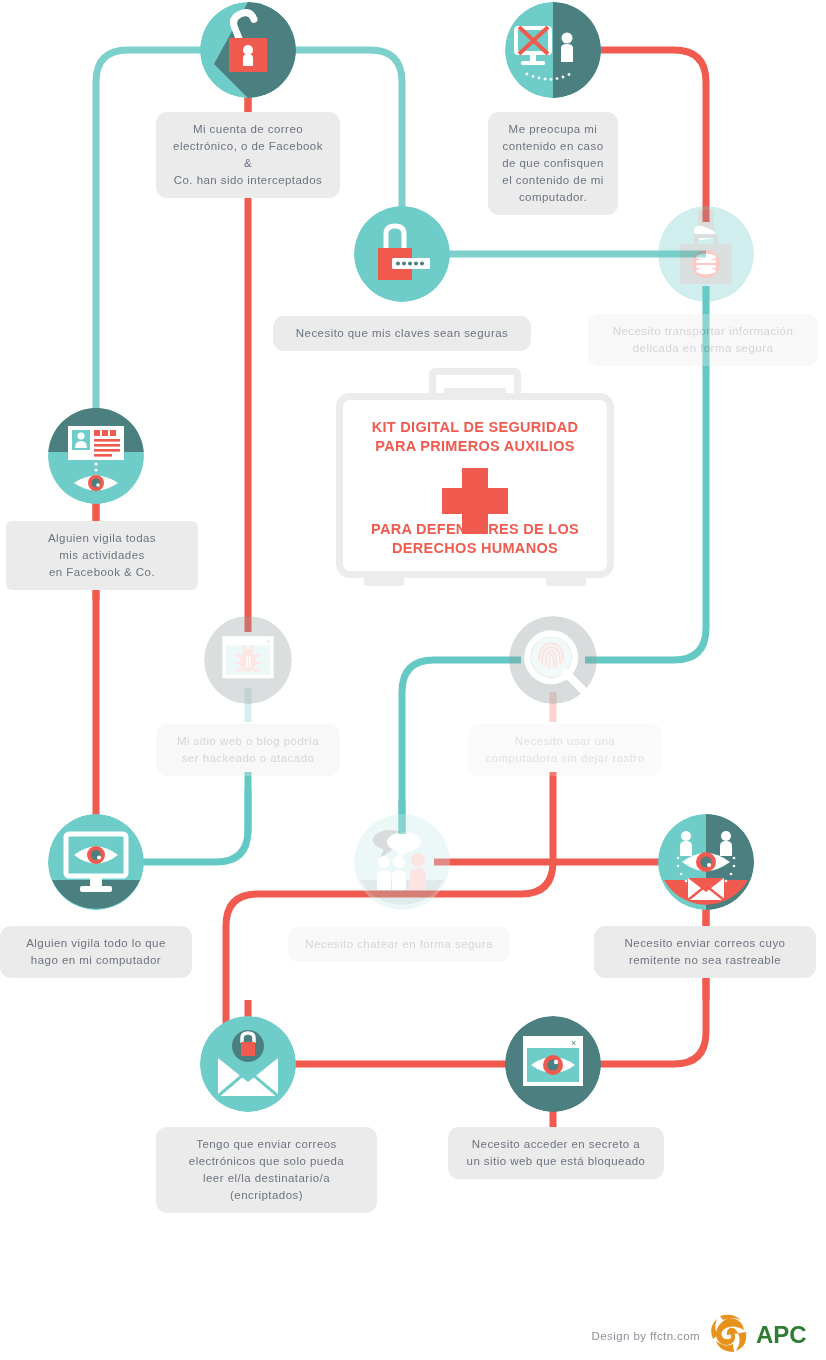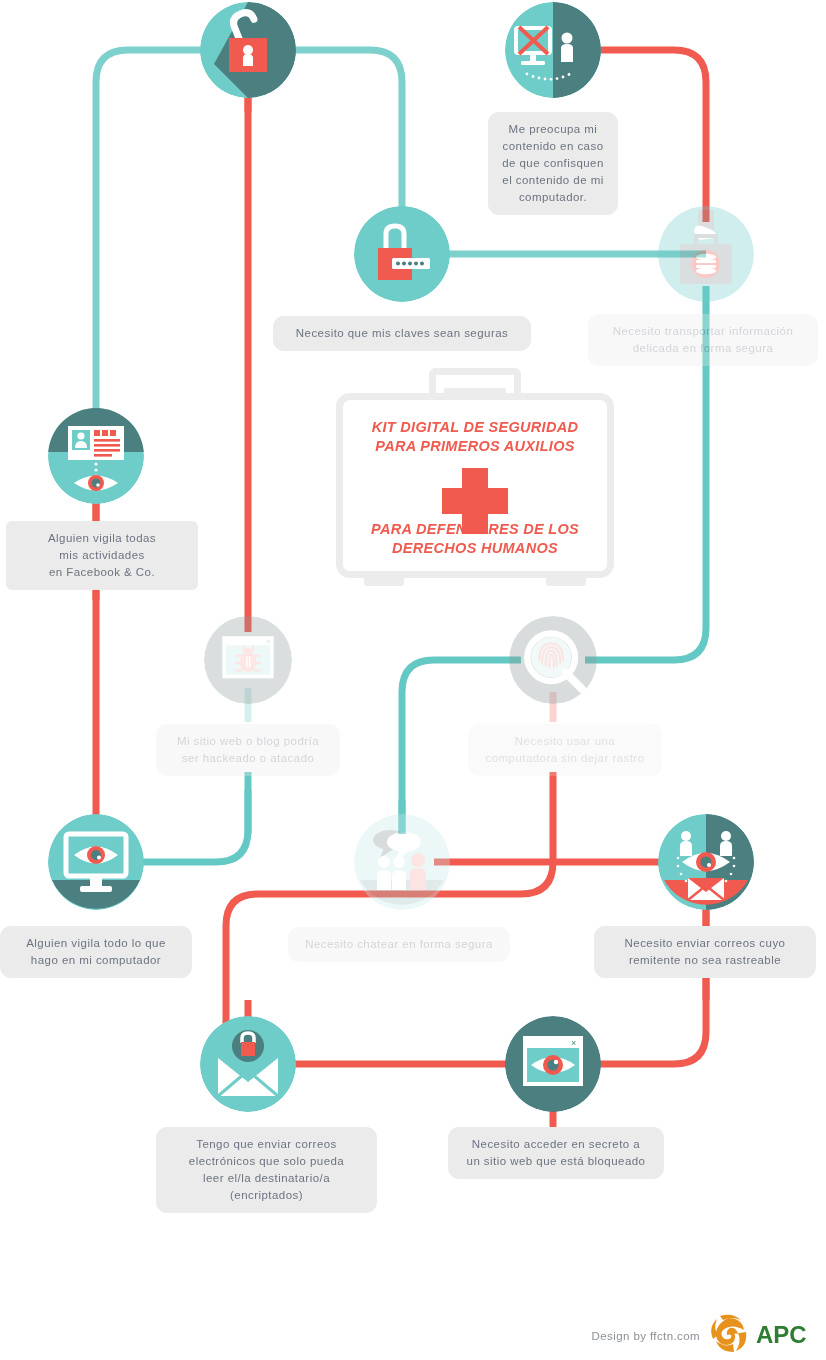--- a/index.html
+++ b/index.html
@@ -53,21 +53,20 @@
   }
   .label.faded { opacity: 0.30; }
   .label.faded2 { opacity: 0.22; }
 
   
   #kit {
     position: absolute;
     left: 336px; top: 368px;
     width: 278px; height: 225px;
     z-index: 3;
-    font-style: italic;
   }
   #kit .kit-body {
     position: absolute;
     left: 0; top: 25px;
     width: 278px; height: 185px;
     border: 7px solid #ececec;
     border-radius: 14px;
     background: #ffffff;
   }
   #kit .kit-handle {
@@ -426,20 +425,25 @@
       <div>PARA PRIMEROS AUXILIOS</div>
     </div>
     <div class="cross-v"></div>
     <div class="cross-h"></div>
     <div class="kit-sub">
       <div>PARA DEFENSORES DE LOS</div>
       <div>DERECHOS HUMANOS</div>
     </div>
   </div>
 
+  <div class="label" style="left:156px;top:112px;width:184px;">
+    <div>Mi cuenta de correo</div>
+    <div>electrónico, o de Facebook &amp;</div>
+    <div>Co.  han sido interceptados</div>
+  </div>
 
   <div class="label" style="left:488px;top:112px;width:130px;">
     <div>Me preocupa mi</div>
     <div>contenido en caso</div>
     <div>de que confisquen</div>
     <div>el contenido de mi</div>
     <div>computador.</div>
   </div>
 
   <div class="label" style="left:273px;top:316px;width:258px;">

